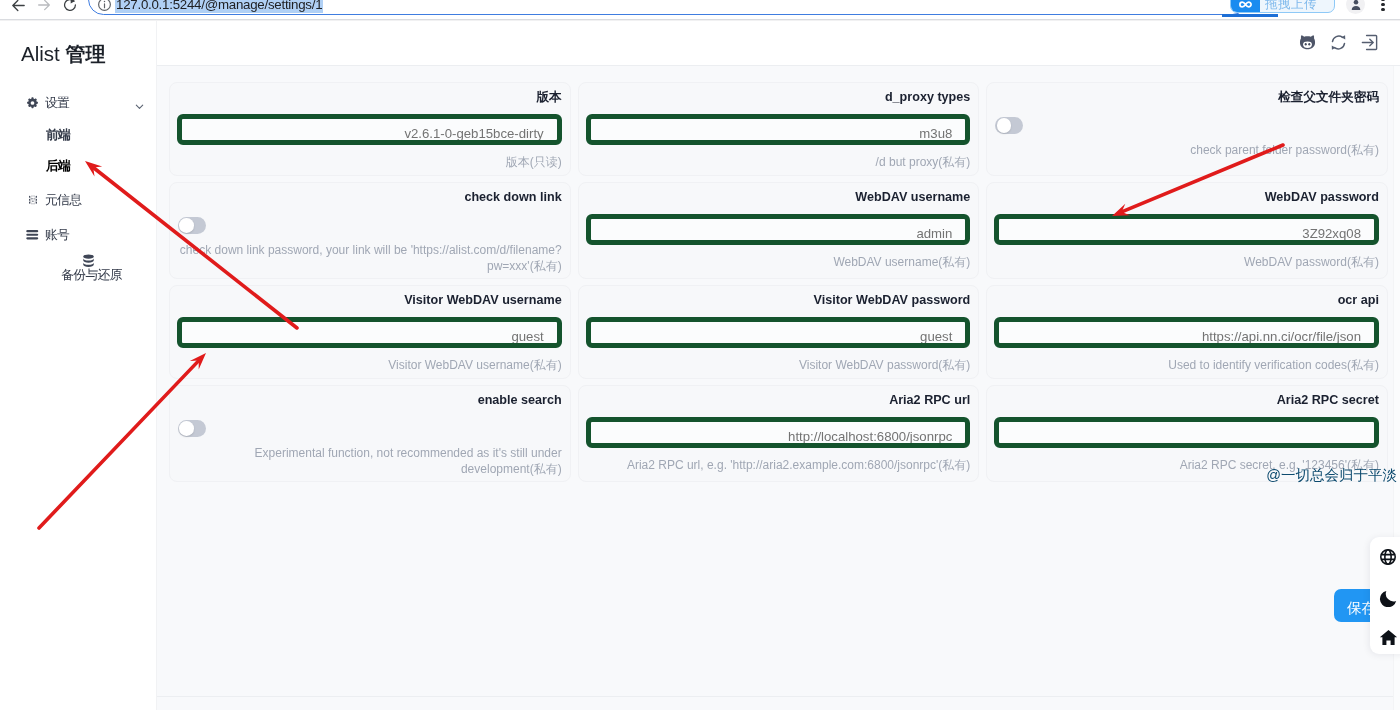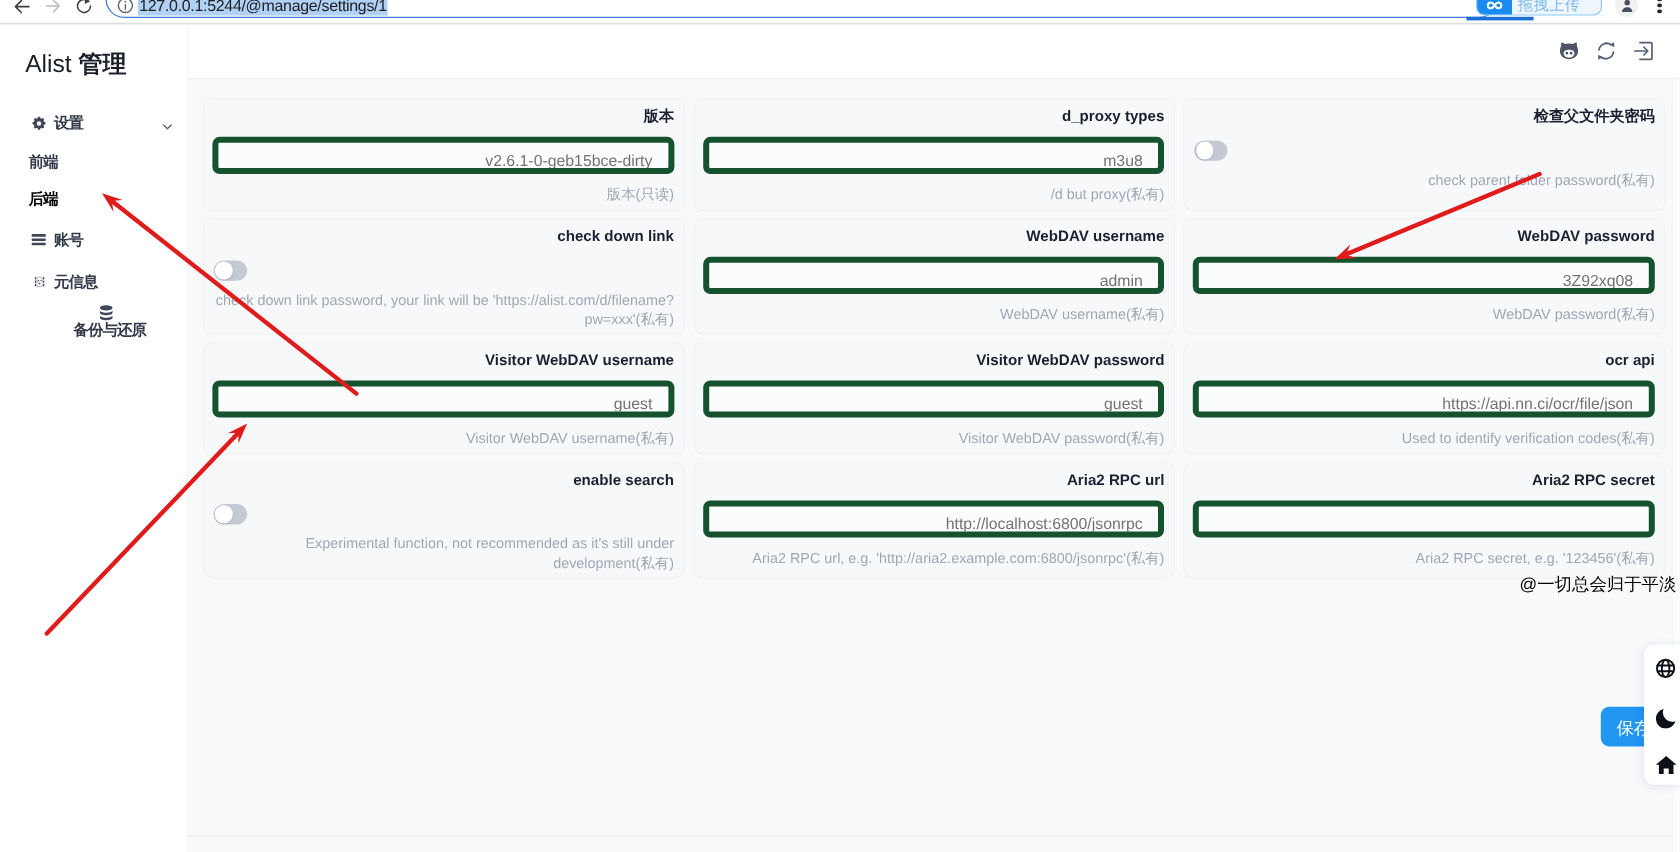--- a/index.html
+++ b/index.html
@@ -23,23 +23,23 @@
   .dots i{display:block;width:3.1px;height:3.1px;border-radius:50%;background:#25282c;}
 
   
   .app{position:absolute;left:0;top:21px;width:1400px;height:484px;background:#ffffff;}
   .sidebar{position:absolute;left:0;top:0;width:157px;height:689px;background:#ffffff;border-right:1px solid #f1f2f4;}
   .brand{position:absolute;left:21px;top:41px;font-size:20.5px;font-weight:400;color:#1b2028;letter-spacing:0;white-space:nowrap;line-height:22px;transform:translateY(-19px);}
   .brand .cn{font-weight:700;font-size:20px;}
   .nav{position:absolute;left:0;top:65px;width:157px;}
     .nav-item{position:relative;height:34px;display:flex;align-items:center;padding-left:26px;cursor:pointer;}
   .nav-item .ico{width:13px;height:13px;display:flex;align-items:center;justify-content:center;margin-right:6px;color:#3f4656;}
-  .nav-item .lbl{font-size:12.8px;color:#333a49;font-weight:700;white-space:nowrap;letter-spacing:-0.7px;}
+  .nav-item .lbl{font-size:12.8px;color:#333a49;font-weight:400;white-space:nowrap;letter-spacing:-0.7px;}
   .nav-item .chev{position:absolute;left:134px;top:12px;width:8px;height:8px;color:#5a6372;}
-  .nav-sub{height:31px;padding-left:24px;}
+  .nav-sub{height:31px;padding-left:46px;}
   .nav-sub .lbl{font-size:12.8px;font-weight:700;color:#333a49;letter-spacing:-0.7px;}
   .nav-sub.active .lbl{color:#000000;}
 
   
   .content{position:absolute;left:157px;top:0;width:1243px;height:689px;background:#f8f9fb;}
   .topbar{position:absolute;left:0;top:0;width:1243px;height:45px;background:#ffffff;border-bottom:1px solid #eceef1;}
   .topbar-icons{position:absolute;right:21px;top:12px;display:flex;gap:12px;align-items:center;}
   .tb-ico{width:19px;height:19px;display:flex;align-items:center;justify-content:center;color:#555e70;cursor:pointer;}
   .grid{position:absolute;left:12px;top:61px;width:1226px;display:flex;flex-wrap:wrap;align-content:flex-start;}
   .cell{width:33.333%;padding:0 7px 6px 0;text-align:right;}
@@ -49,21 +49,21 @@
   .fld-help{font-size:12px;color:#a0a7b4;margin-top:9px;line-height:16px;}
   .toggle{width:28px;height:17px;border-radius:9px;background:#c4c9d4;position:relative;margin:13px 0 -1px 1px;}
   .toggle i{position:absolute;left:1.2px;top:1.2px;width:14.6px;height:14.6px;border-radius:50%;background:#fff;box-shadow:0 1px 2px rgba(0,0,0,.13);display:block;}
 
   
   .save-btn{position:absolute;left:1334px;top:568px;width:66px;height:33px;padding:3px 0 0 13px;text-align:left;background:#2196f3;color:#fff;border:none;border-radius:7px;font-size:14.5px;font-weight:400;line-height:33px;cursor:pointer;font-family:"Liberation Sans",sans-serif;}
   .float-panel{position:absolute;left:1370px;top:516px;width:34px;height:117px;padding:10px 0 0 0;background:#ffffff;border-radius:9px 0 0 9px;box-shadow:-1px 1px 7px rgba(20,30,50,.08);display:flex;flex-direction:column;align-items:center;gap:20px;}
   .fp-ico{width:20px;height:20px;display:flex;align-items:center;justify-content:center;color:#0d1117;cursor:pointer;margin-left:2px;}
   .footer-line{position:absolute;left:0;bottom:13px;width:1243px;height:1px;background:#eceef1;}
   .scroll-track{position:absolute;right:0;top:45px;width:7px;height:644px;background:#fbfcfd;border-left:1px solid #f3f4f6;}
-  .watermark{position:absolute;right:3px;bottom:8px;font-size:14.5px;color:#000000;white-space:nowrap;}
+  .watermark{position:absolute;right:3px;bottom:20px;font-size:14.5px;color:#0c4a6e;white-space:nowrap;}
 
   
   .arrows{position:absolute;left:0;top:0;width:1400px;height:710px;pointer-events:none;}
 </style>
 </head>
 <body>
 
 <div class="chrome">
   <div class="nav-ico" style="left:4px">
     <svg width="17" height="17" viewBox="0 0 24 24" fill="none" stroke="#3c4043" stroke-width="1.9" stroke-linecap="round" stroke-linejoin="round">
@@ -128,46 +128,46 @@
           <span class="lbl">设置</span>
           <span class="chev"><svg width="11" height="11" viewBox="0 0 24 24" fill="none" stroke="currentColor" stroke-width="2.4" stroke-linecap="round" stroke-linejoin="round">
               <path d="M5 9l7 7 7-7"></path>
             </svg></span>
         </div>
         <div class="nav-item nav-sub">
           <span class="lbl">前端</span>
         </div>
         <div class="nav-item nav-sub active">
           <span class="lbl">后端</span>
-        </div>
-        <div class="nav-item" style="margin-top: 1px;">
-          <span class="ico">
-            <svg width="12.5" height="9.5" viewBox="0 0 24 18" fill="currentColor">
-              <rect x="0.5" y="0" width="23" height="4.2" rx="2.1"></rect>
-              <rect x="0.5" y="6.9" width="23" height="4.2" rx="2.1"></rect>
-              <rect x="0.5" y="13.8" width="23" height="4.2" rx="2.1"></rect>
-            </svg>
-          </span>
-          <span class="lbl">账号</span>
         </div>
         <div class="nav-item" style="margin-top: 1px;">
           <span class="ico">
             <svg width="12" height="12" viewBox="0 0 24 24">
               <g stroke="currentColor" stroke-width="2.2" stroke-linecap="round">
                 <path d="M5.2 4.6v2M5.2 10.4v2M5.2 16.2v2M18.8 4.6v2M18.8 10.4v2M18.8 16.2v2"></path>
               </g>
               <rect x="7.6" y="4" width="8.8" height="15.6" rx="1" fill="none" stroke="currentColor" stroke-width="1.4" opacity="0.45"></rect>
               <g fill="currentColor" opacity="0.8">
                 <circle cx="10" cy="9.6" r="1.5"></circle>
                 <circle cx="14.2" cy="9.6" r="1.3"></circle>
                 <circle cx="11.8" cy="14.5" r="1.6"></circle>
               </g>
             </svg>
           </span>
           <span class="lbl">元信息</span>
+        </div>
+        <div class="nav-item" style="margin-top: 1px;">
+          <span class="ico">
+            <svg width="12.5" height="9.5" viewBox="0 0 24 18" fill="currentColor">
+              <rect x="0.5" y="0" width="23" height="4.2" rx="2.1"></rect>
+              <rect x="0.5" y="6.9" width="23" height="4.2" rx="2.1"></rect>
+              <rect x="0.5" y="13.8" width="23" height="4.2" rx="2.1"></rect>
+            </svg>
+          </span>
+          <span class="lbl">账号</span>
         </div>
         <div class="nav-item" style="margin-top: 2px; flex-direction: column;">
           <span class="ico">
             <svg width="13" height="14" viewBox="0 0 22 24" fill="currentColor">
               <ellipse cx="11" cy="4.4" rx="9" ry="3.6"></ellipse>
               <path d="M2 7.7c0 2 4 3.6 9 3.6s9-1.6 9-3.6v3.6c0 2-4 3.6-9 3.6s-9-1.6-9-3.6z"></path>
               <path d="M2 14.9c0 2 4 3.6 9 3.6s9-1.6 9-3.6v3.6c0 2-4 3.6-9 3.6s-9-1.6-9-3.6z"></path>
             </svg>
           </span>
           <span class="lbl">备份与还原</span>

